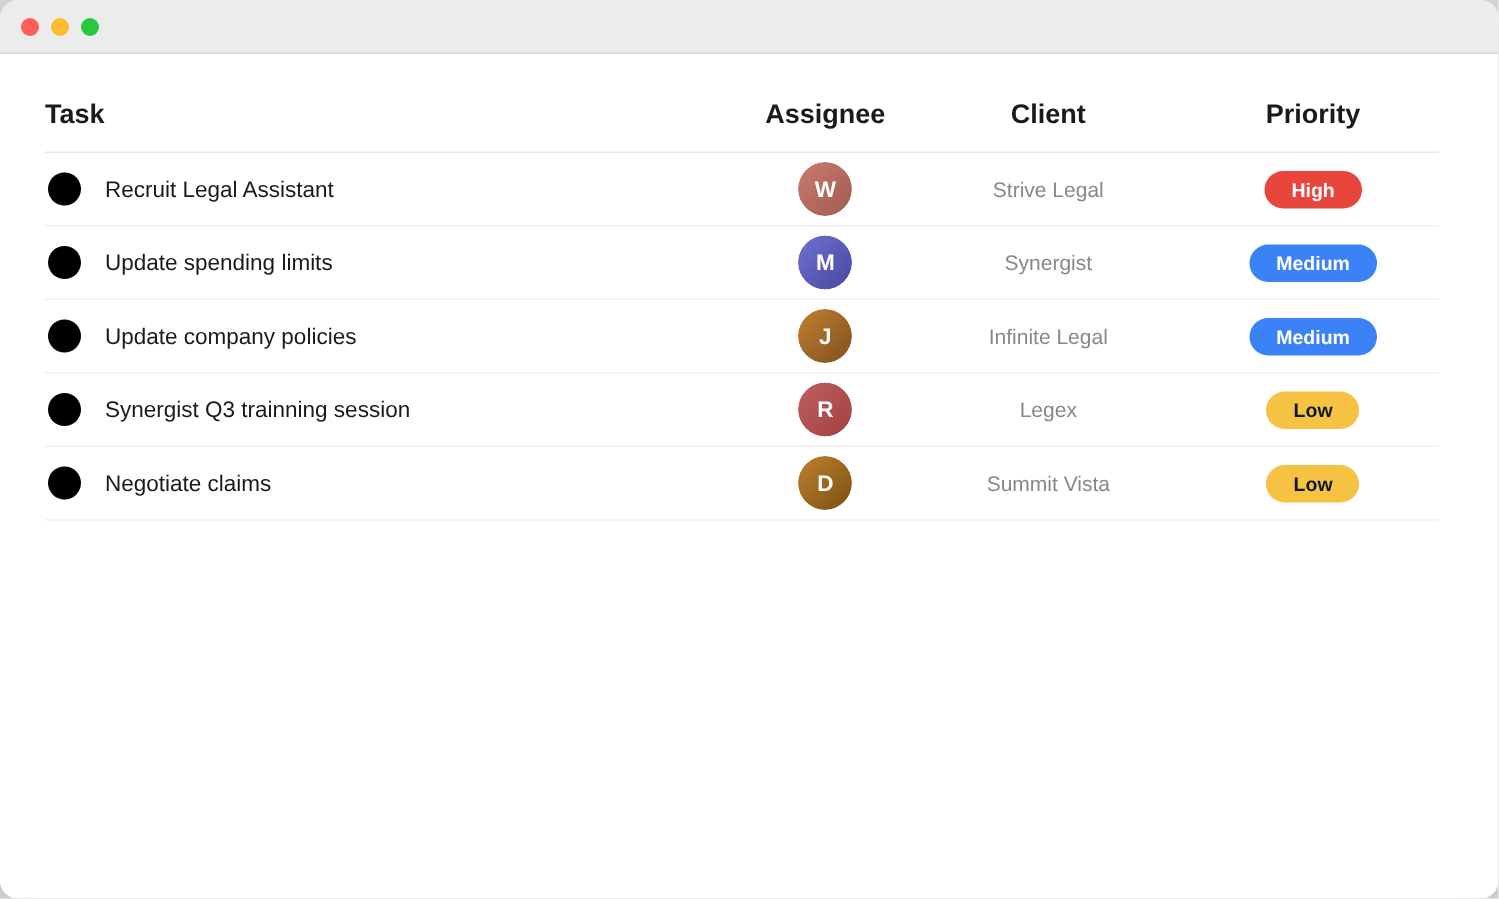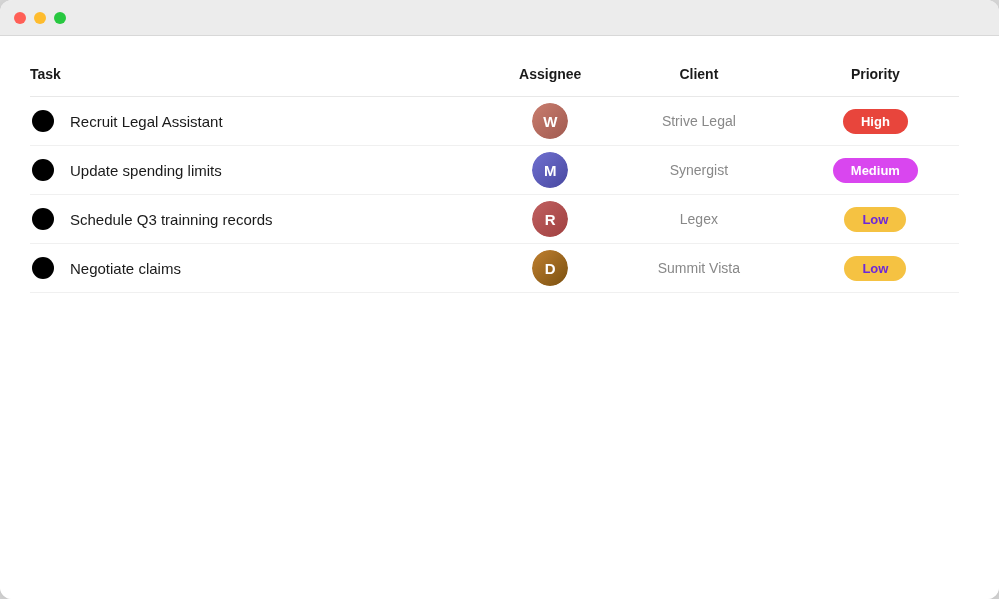--- a/index.html
+++ b/index.html
@@ -56,21 +56,21 @@
       margin-bottom: 28px;
     }
 
     table {
       width: 100%;
       border-collapse: collapse;
     }
 
     thead th {
       text-align: left;
-      font-size: 14px;
+      font-size: 18px;
       font-weight: 700;
       color: #1a1a1a;
       padding: 0 0 14px 0;
       border-bottom: 1px solid #e8e8e8;
     }
 
     thead th.col-task { width: 50%; }
     thead th.col-assignee { width: 12%; text-align: center; }
     thead th.col-client { width: 20%; text-align: center; }
     thead th.col-priority { width: 18%; text-align: center; }
@@ -114,22 +114,22 @@
     .priority-badge {
       display: inline-block;
       padding: 5px 18px;
       border-radius: 20px;
       font-size: 13px;
       font-weight: 600;
       color: white;
     }
 
     .priority-high { background: #e8453c; }
-    .priority-medium { background: #d946ef; }
-    .priority-low { background: #f5c242; color: #6d28d9; }
+    .priority-medium { background: #3b82f6; }
+    .priority-low { background: #f5c242; color: #0f172a; }
 
     
     .av1 { background: linear-gradient(135deg, #c97d6e 0%, #a05a50 100%); }
     .av2 { background: linear-gradient(135deg, #c96060 0%, #a03030 100%); }
     .av3 { background: linear-gradient(135deg, #c05050 0%, #903030 100%); }
     .av4 { background: linear-gradient(135deg, #7070d0 0%, #4848a0 100%); }
     .av5 { background: linear-gradient(135deg, #c08030 0%, #805020 100%); }
     .av6 { background: linear-gradient(135deg, #c06060 0%, #a04040 100%); }
     .av7 { background: linear-gradient(135deg, #c08030 0%, #7a5010 100%); }
 
@@ -206,21 +206,35 @@
             <td class="col-client">Synergist</td>
             <td class="col-priority"><span class="priority-badge priority-medium">Medium</span></td>
           </tr>
           <tr>
             <td>
               <div class="task-cell">
                 <svg width="26" height="26" viewBox="0 0 26 26">
                   <circle cx="13" cy="13" r="11"></circle>
                   <path d="M8 13 L11.5 16.5 L18 9.5"></path>
                 </svg>
-                <span class="task-name">Schedule Q3 trainning records</span>
+                <span class="task-name">Update company policies</span>
+              </div>
+            </td>
+            <td class="col-assignee"><div class="avatar-container"><div class="avatar-face av5">J</div></div></td>
+            <td class="col-client">Infinite Legal</td>
+            <td class="col-priority"><span class="priority-badge priority-medium">Medium</span></td>
+          </tr>
+          <tr>
+            <td>
+              <div class="task-cell">
+                <svg width="26" height="26" viewBox="0 0 26 26">
+                  <circle cx="13" cy="13" r="11"></circle>
+                  <path d="M8 13 L11.5 16.5 L18 9.5"></path>
+                </svg>
+                <span class="task-name">Synergist Q3 trainning session</span>
               </div>
             </td>
             <td class="col-assignee"><div class="avatar-container"><div class="avatar-face av6">R</div></div></td>
             <td class="col-client">Legex</td>
             <td class="col-priority"><span class="priority-badge priority-low">Low</span></td>
           </tr>
           <tr>
             <td>
               <div class="task-cell">
                 <svg width="26" height="26" viewBox="0 0 26 26">

